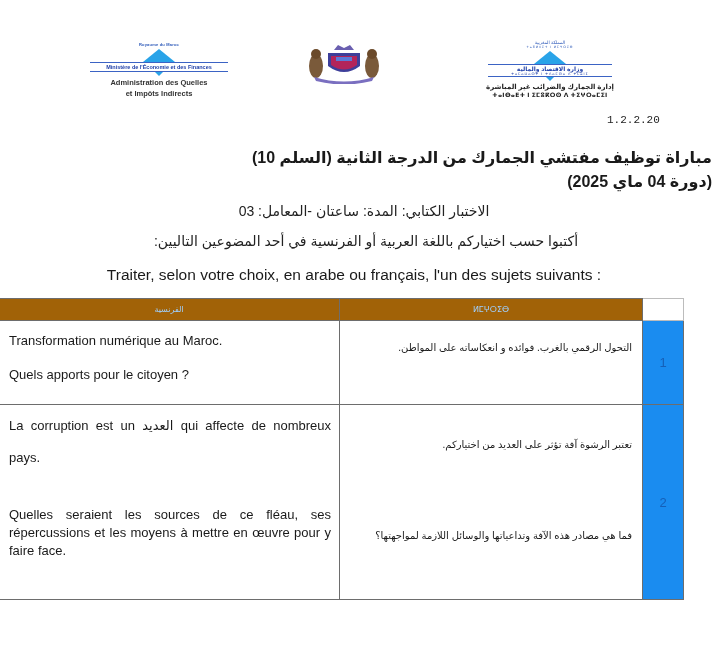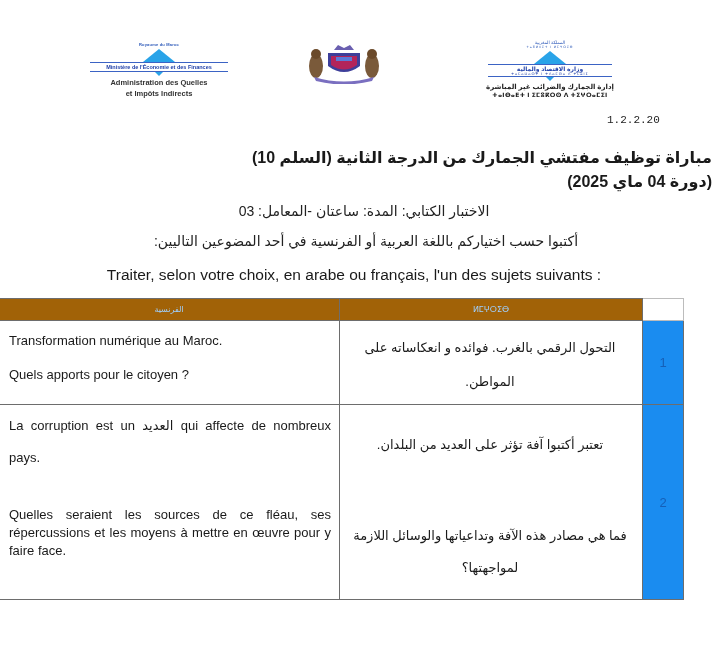--- a/index.html
+++ b/index.html
@@ -32,21 +32,21 @@
   .s1 { top: 203px; left: 8px; }
   .s2 { top: 233px; left: 10px; }
   .fr-instr { position: absolute; top: 266px; left: 0; width: 708px; text-align: center; font-size: 15.5px; font-family: "Liberation Sans", sans-serif; color: #1a1a1a; }
 
   .exam-table { position: absolute; left: -2px; top: 298px; width: 685px; height: 302px; border-collapse: collapse; table-layout: fixed; }
   .exam-table td, .exam-table th { border: 1px solid #6d6d6d; padding: 0; }
   .exam-table th { height: 21px; background: #a16207; color: #9fd0ff; font-weight: normal; font-size: 8px; text-align: center; }
   .exam-table th.corner { background: #ffffff; border-color: #bcbcbc; }
   .num-cell { background: #1a8cf0; color: #1560b8; font-size: 13px; text-align: center; vertical-align: middle; }
   .fr-cell { font-size: 13px; color: #1a1a1a; vertical-align: top; padding: 0 8px 0 10px !important; line-height: 20px; text-align: justify; }
-  .ar-cell { direction: rtl; font-size: 13px; color: #1a1a1a; vertical-align: top; padding: 0 10px 0 8px !important; line-height: 20px; text-align: center; }
+  .ar-cell { direction: rtl; font-size: 10px; color: #1a1a1a; vertical-align: top; padding: 0 10px 0 8px !important; line-height: 20px; text-align: right; }
   .fr-cell p, .ar-cell p { margin: 0; }
   .r1 { height: 84px; }
   .r2 { height: 195px; }
 </style>
 </head>
 <body>
 
 <div class="logo-left">
   <div class="top-cap">Royaume du Maroc</div>
   <div class="tri"></div>
@@ -114,19 +114,19 @@
       <p style="margin-top:10px; line-height:34px">التحول الرقمي بالغرب. فوائده و انعكاساته على المواطن.</p>
     </td>
     <td class="num-cell">1</td>
   </tr>
   <tr class="r2">
     <td class="fr-cell">
       <p style="margin-top:5px; line-height:32px">La corruption est un العديد qui affecte de nombreux pays.</p>
       <p style="margin-top:32px; line-height:18px">Quelles seraient les sources de ce fléau, ses répercussions et les moyens à mettre en œuvre pour y faire face.</p>
     </td>
     <td class="ar-cell">
-      <p style="margin-top:30px">تعتبر أكتبوا آفة تؤثر على العديد من البلدان.</p>
+      <p style="margin-top:30px">تعتبر الرشوة آفة تؤثر على العديد من اختياركم.</p>
       <p style="margin-top:65px; line-height:32px">فما هي مصادر هذه الآفة وتداعياتها والوسائل اللازمة لمواجهتها؟</p>
     </td>
     <td class="num-cell">2</td>
   </tr>
 </tbody>
   </table>
 
 </body></html>

